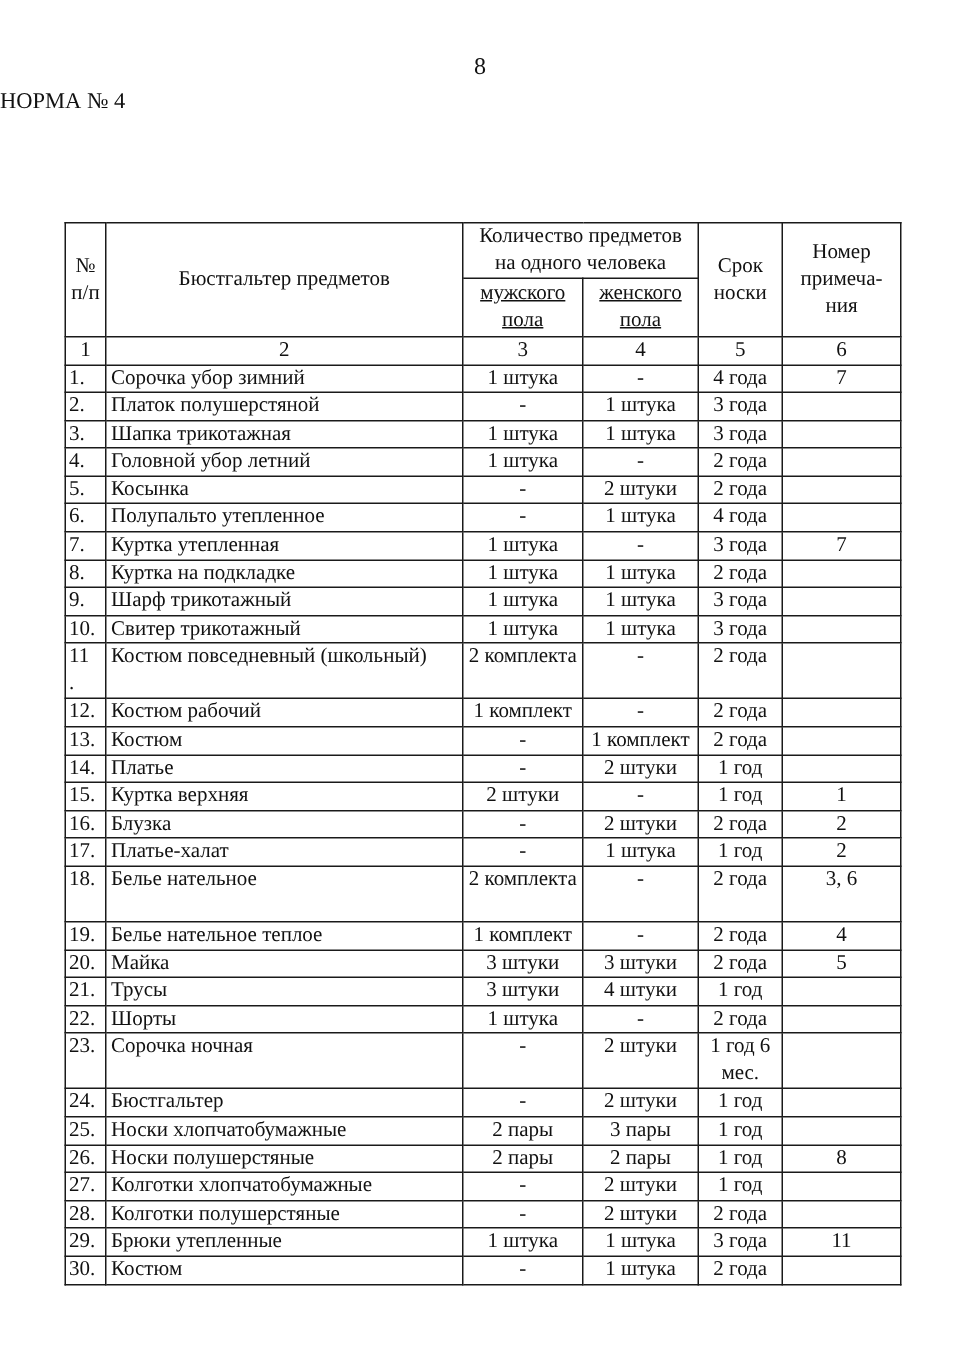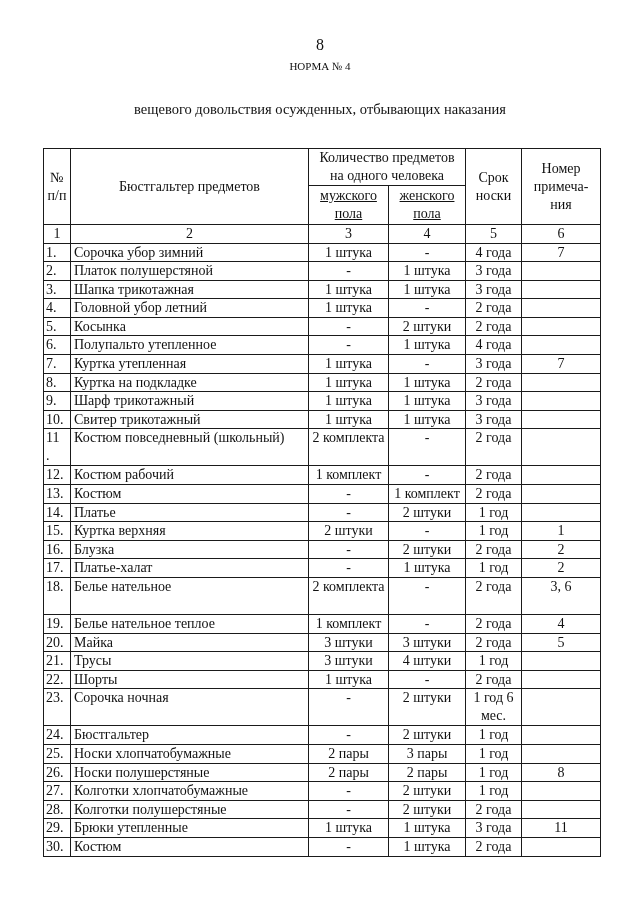--- a/index.html
+++ b/index.html
@@ -7,21 +7,21 @@
     width: 640px; height: 905px; position: relative; overflow: hidden;
     font-family: "Liberation Serif", "DejaVu Serif", serif;
     color: #111111;
   }
   .page-number {
     position: absolute; left: 0; width: 640px; top: 36px;
     text-align: center; font-size: 16px;
   }
   .doc-title {
     position: absolute; left: 0; width: 640px; top: 60px;
-    text-align: center; font-size: 11px; letter-spacing: 0px;
+    text-align: left; font-size: 15px; letter-spacing: 0px;
   }
   .doc-subtitle {
     position: absolute; left: 0; width: 640px; top: 100px;
     text-align: center; font-size: 14.5px; line-height: 18px;
   }
   table.norm {
     position: absolute; left: 43px; top: 148px;
     border-collapse: collapse; table-layout: fixed;
     width: 557px;
     font-size: 14px;
@@ -44,21 +44,20 @@
   tr.idx td { height: 17px; text-align: center; }
   tr.r td { height: 17.6px; }
   tr.r2 td { height: 36px; }
 </style>
 </head>
 <body>
 
 <div class="page-number">8</div>
 <div class="doc-title">НОРМА № 4</div>
 <div class="doc-subtitle">
-  <div>вещевого довольствия осужденных, отбывающих наказания</div>
 </div>
 
 <table class="norm">
   <colgroup>
     <col style="width:27px">
     <col style="width:238px">
     <col style="width:80px">
     <col style="width:77px">
     <col style="width:56px">
     <col style="width:79px">

